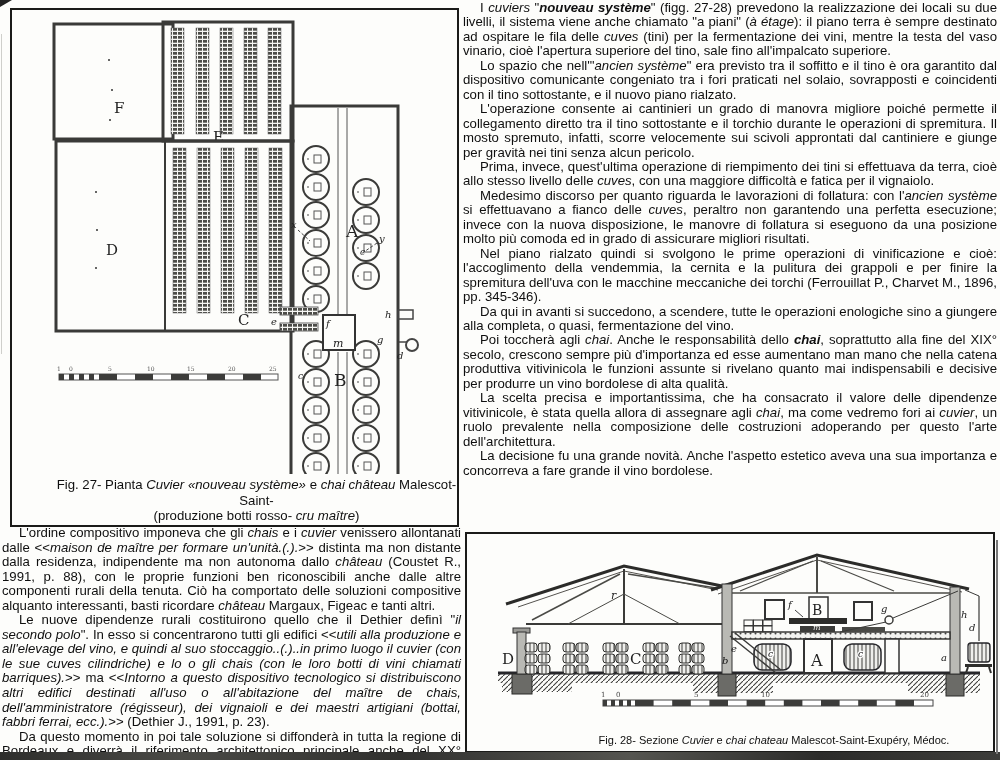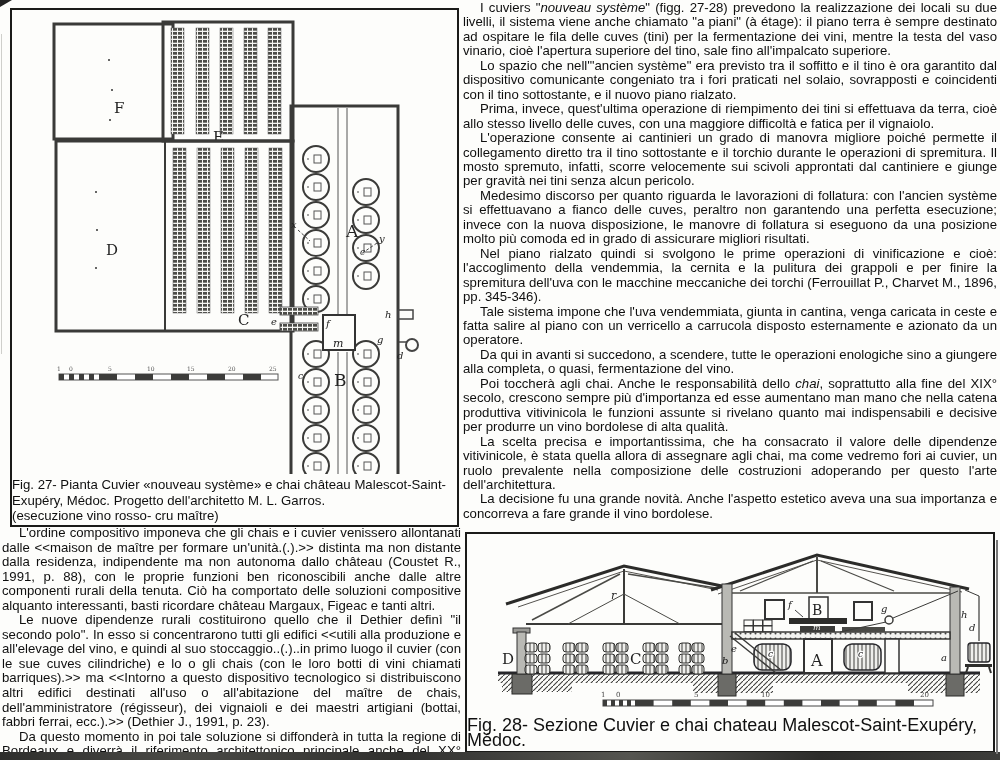--- a/index.html
+++ b/index.html
@@ -1,34 +1,34 @@
 <!DOCTYPE html>
 <html><head>
 <meta charset="utf-8">
 <style>
   html,body{margin:0;padding:0;}
   body{
     width:1000px;height:760px;position:relative;overflow:hidden;
     background:#fdfdfb;color:#0f0f0f;
     font-family:"Liberation Sans", sans-serif;
   }
-  .i{}
-  .bi{font-weight:400;font-style:italic}
+  .i{font-style:italic}
+  .bi{font-weight:700;font-style:italic}
   .col-right{position:absolute;left:463px;top:1px;width:534px;
     font-size:13.2px;line-height:14.45px;text-align:justify;}
   .col-left{position:absolute;left:2px;top:526px;width:459px;
     font-size:13.2px;line-height:14.55px;text-align:justify;}
   .para{text-indent:17px;}
-  .capline{text-indent:0;text-align:left;}
+  .capline{text-indent:0;text-align:center;margin-left:44px;}
   .figbox27{position:absolute;left:10px;top:8px;width:449px;height:519px;
     border:2px solid #1b1b19;box-sizing:border-box;background:#fdfdfb;}
   .figbox28{position:absolute;left:465px;top:532px;width:530px;height:221px;
     border:2px solid #1b1b19;box-sizing:border-box;background:#fdfdfb;}
   .cap27{position:absolute;left:0;right:0;bottom:1px;font-size:13.2px;line-height:15.6px;}
-  .cap28{position:absolute;left:0;right:0;bottom:3px;font-size:18px;line-height:15px;}
+  .cap28{position:absolute;left:0;right:0;bottom:3px;font-size:11px;line-height:15px;}
   .svg27{position:absolute;left:1px;top:2px;}
   .svg28{position:absolute;left:1px;top:2px;}
   .scanbar{position:absolute;left:0;top:752px;width:1000px;height:8px;
     background:linear-gradient(90deg,#2e2e2c 0%,#4a4a46 18%,#31312f 40%,#555550 63%,#2c2c2a 82%,#3d3d3a 100%);}
   .scanedge-right{position:absolute;left:996px;top:540px;width:2px;height:214px;background:#777;}
   .scanedge-left{position:absolute;left:1px;top:34px;width:1px;height:320px;background:#cfcfcb;}
   .corner{position:absolute;left:0;top:0;width:0;height:0;
     border-top:7px solid #222;border-right:12px solid transparent;}
   svg text{font-family:"DejaVu Serif", serif;}
 </style>
@@ -192,33 +192,31 @@
         <rect x="76" y="362" width="5" height="6" fill="#3c3c3a"></rect>
         <rect x="86" y="362" width="18" height="6" fill="#3c3c3a"></rect>
         <rect x="122" y="362" width="18" height="6" fill="#3c3c3a"></rect>
         <rect x="158" y="362" width="18" height="6" fill="#3c3c3a"></rect>
         <rect x="194" y="362" width="18" height="6" fill="#3c3c3a"></rect>
         <rect x="230" y="362" width="18" height="6" fill="#3c3c3a"></rect>
       </g>
   </svg>
   <div class="cap27">
       <div class="capline"><span>Fig. 27-  Pianta </span><span class="i">Cuvier «nouveau système»</span><span> e </span><span class="i">chai château</span><span>  Malescot-Saint-</span></div>
-      <div class="capline"><span>Exupéry, Médoc. Progetto dell'architetto M. L. Garros.</span></div>
-      <div class="capline"><span>(esecuzione vino rosso- </span><span class="i">cru maître</span><span>)</span></div>
+      <div class="capline"><span>(produzione botti rosso- </span><span class="i">cru maître</span><span>)</span></div>
     </div>
 </div>
 
 <div class="col-right">
     <div class="para"><span>I </span><span class="i">cuviers</span><span> "</span><span class="bi">nouveau système</span><span>" (figg. 27-28) prevedono la realizzazione dei locali su due livelli, il sistema viene anche chiamato "a piani" (</span><span class="i">à étage</span><span>): il piano terra è sempre destinato ad ospitare le fila delle </span><span class="i">cuves</span><span> (tini) per la fermentazione dei vini, mentre la testa del vaso vinario, cioè l'apertura superiore del tino, sale fino all'impalcato superiore.</span></div>
     <div class="para"><span>Lo spazio che nell'"</span><span class="i">ancien système</span><span>" era previsto tra il soffitto e il tino è ora garantito dal dispositivo comunicante congeniato tra i fori praticati nel solaio, sovrapposti e coincidenti con il tino sottostante, e il nuovo piano rialzato.</span></div>
+    <div class="para"><span>L'operazione consente ai cantinieri un grado di manovra migliore poiché permette il collegamento diretto tra il tino sottostante e il torchio durante le operazioni di spremitura. Il mosto spremuto, infatti, scorre velocemente sui scivoli approntati dal cantiniere e giunge per gravità nei tini senza alcun pericolo.</span></div>
     <div class="para"><span>Prima, invece, quest'ultima operazione di riempimento dei tini si effettuava da terra, cioè allo stesso livello delle </span><span class="i">cuves</span><span>, con una maggiore difficoltà e fatica per il vignaiolo.</span></div>
-    <div class="para"><span>L'operazione consente ai cantinieri un grado di manovra migliore poiché permette il collegamento diretto tra il tino sottostante e il torchio durante le operazioni di spremitura. Il mosto spremuto, infatti, scorre velocemente sui scivoli approntati dal cantiniere e giunge per gravità nei tini senza alcun pericolo.</span></div>
     <div class="para"><span>Medesimo discorso per quanto riguarda le lavorazioni di follatura: con l'</span><span class="i">ancien système</span><span> si effettuavano a fianco delle </span><span class="i">cuves</span><span>, peraltro non garantendo una perfetta esecuzione; invece con la nuova disposizione, le manovre di follatura si eseguono da una posizione molto più comoda ed in grado di assicurare migliori risultati.</span></div>
     <div class="para"><span>Nel piano rialzato quindi si svolgono le prime operazioni di vinificazione e cioè: l'accoglimento della vendemmia, la cernita e la pulitura dei grappoli e per finire la spremitura dell'uva con le macchine meccaniche dei torchi (Ferrouillat P., Charvet M., 1896, pp. 345-346).</span></div>
-    <div class="para"><span>Tale sistema impone che l'uva vendemmiata, giunta in cantina, venga caricata in ceste e fatta salire al piano con un verricello a carrucola disposto esternamente e azionato da un operatore.</span></div>
     <div class="para"><span>Da qui in avanti si succedono, a scendere, tutte le operazioni enologiche sino a giungere alla completa, o quasi, fermentazione del vino.</span></div>
     <div class="para"><span>Poi toccherà agli </span><span class="i">chai</span><span>. Anche le responsabilità dello </span><span class="bi">chai</span><span>, soprattutto alla fine del XIX° secolo, crescono sempre più d'importanza ed esse aumentano man mano che nella catena produttiva vitivinicola le funzioni assunte si rivelano quanto mai indispensabili e decisive per produrre un vino bordolese di alta qualità.</span></div>
     <div class="para"><span>La scelta precisa e importantissima, che ha consacrato il valore delle dipendenze vitivinicole, è stata quella allora di assegnare agli </span><span class="i">chai</span><span>, ma come vedremo fori ai </span><span class="i">cuvier</span><span>, un ruolo prevalente nella composizione delle costruzioni adoperando per questo l'arte dell'architettura.</span></div>
     <div class="para"><span>La decisione fu una grande novità. Anche l'aspetto estetico aveva una sua importanza e concorreva a fare grande il vino bordolese.</span></div>
   </div>
 
 <div class="col-left">
     <div class="para"><span>L'ordine compositivo imponeva che gli </span><span class="i">chais</span><span> e i </span><span class="i">cuvier</span><span> venissero allontanati dalle &lt;&lt;</span><span class="i">maison de maître per formare un'unità.(.).</span><span>&gt;&gt; distinta ma non distante dalla residenza, indipendente ma non autonoma dallo </span><span class="i">château</span><span> (Coustet R., 1991, p. 88), con le proprie funzioni ben riconoscibili anche dalle altre componenti rurali della tenuta. Ciò ha comportato delle soluzioni compositive alquanto interessanti, basti ricordare </span><span class="i">château</span><span> Margaux, Figeac e tanti altri.</span></div>
     <div class="para"><span>Le nuove dipendenze rurali costituirono quello che il Dethier definì "</span><span class="i">il secondo polo</span><span>". In esso si concentrarono tutti gli edifici &lt;&lt;</span><span class="i">utili alla produzione e all'elevage del vino, e quindi al suo stoccaggio..(.)..in primo luogo il cuvier (con le sue cuves cilindriche) e lo o gli chais (con le loro botti di vini chiamati barriques).</span><span>&gt;&gt; ma &lt;&lt;</span><span class="i">Intorno a questo dispositivo tecnologico si distribuiscono altri edifici destinati all'uso o all'abitazione del maître de chais, dell'amministratore (régisseur), dei vignaioli e dei maestri artigiani (bottai, fabbri ferrai, ecc.).</span><span>&gt;&gt; (Dethier J., 1991, p. 23).</span></div>
     <div class="para"><span>Da questo momento in poi tale soluzione si diffonderà in tutta la regione di Bordeaux e diverrà il riferimento architettonico principale anche del XX° secolo.</span></div>

